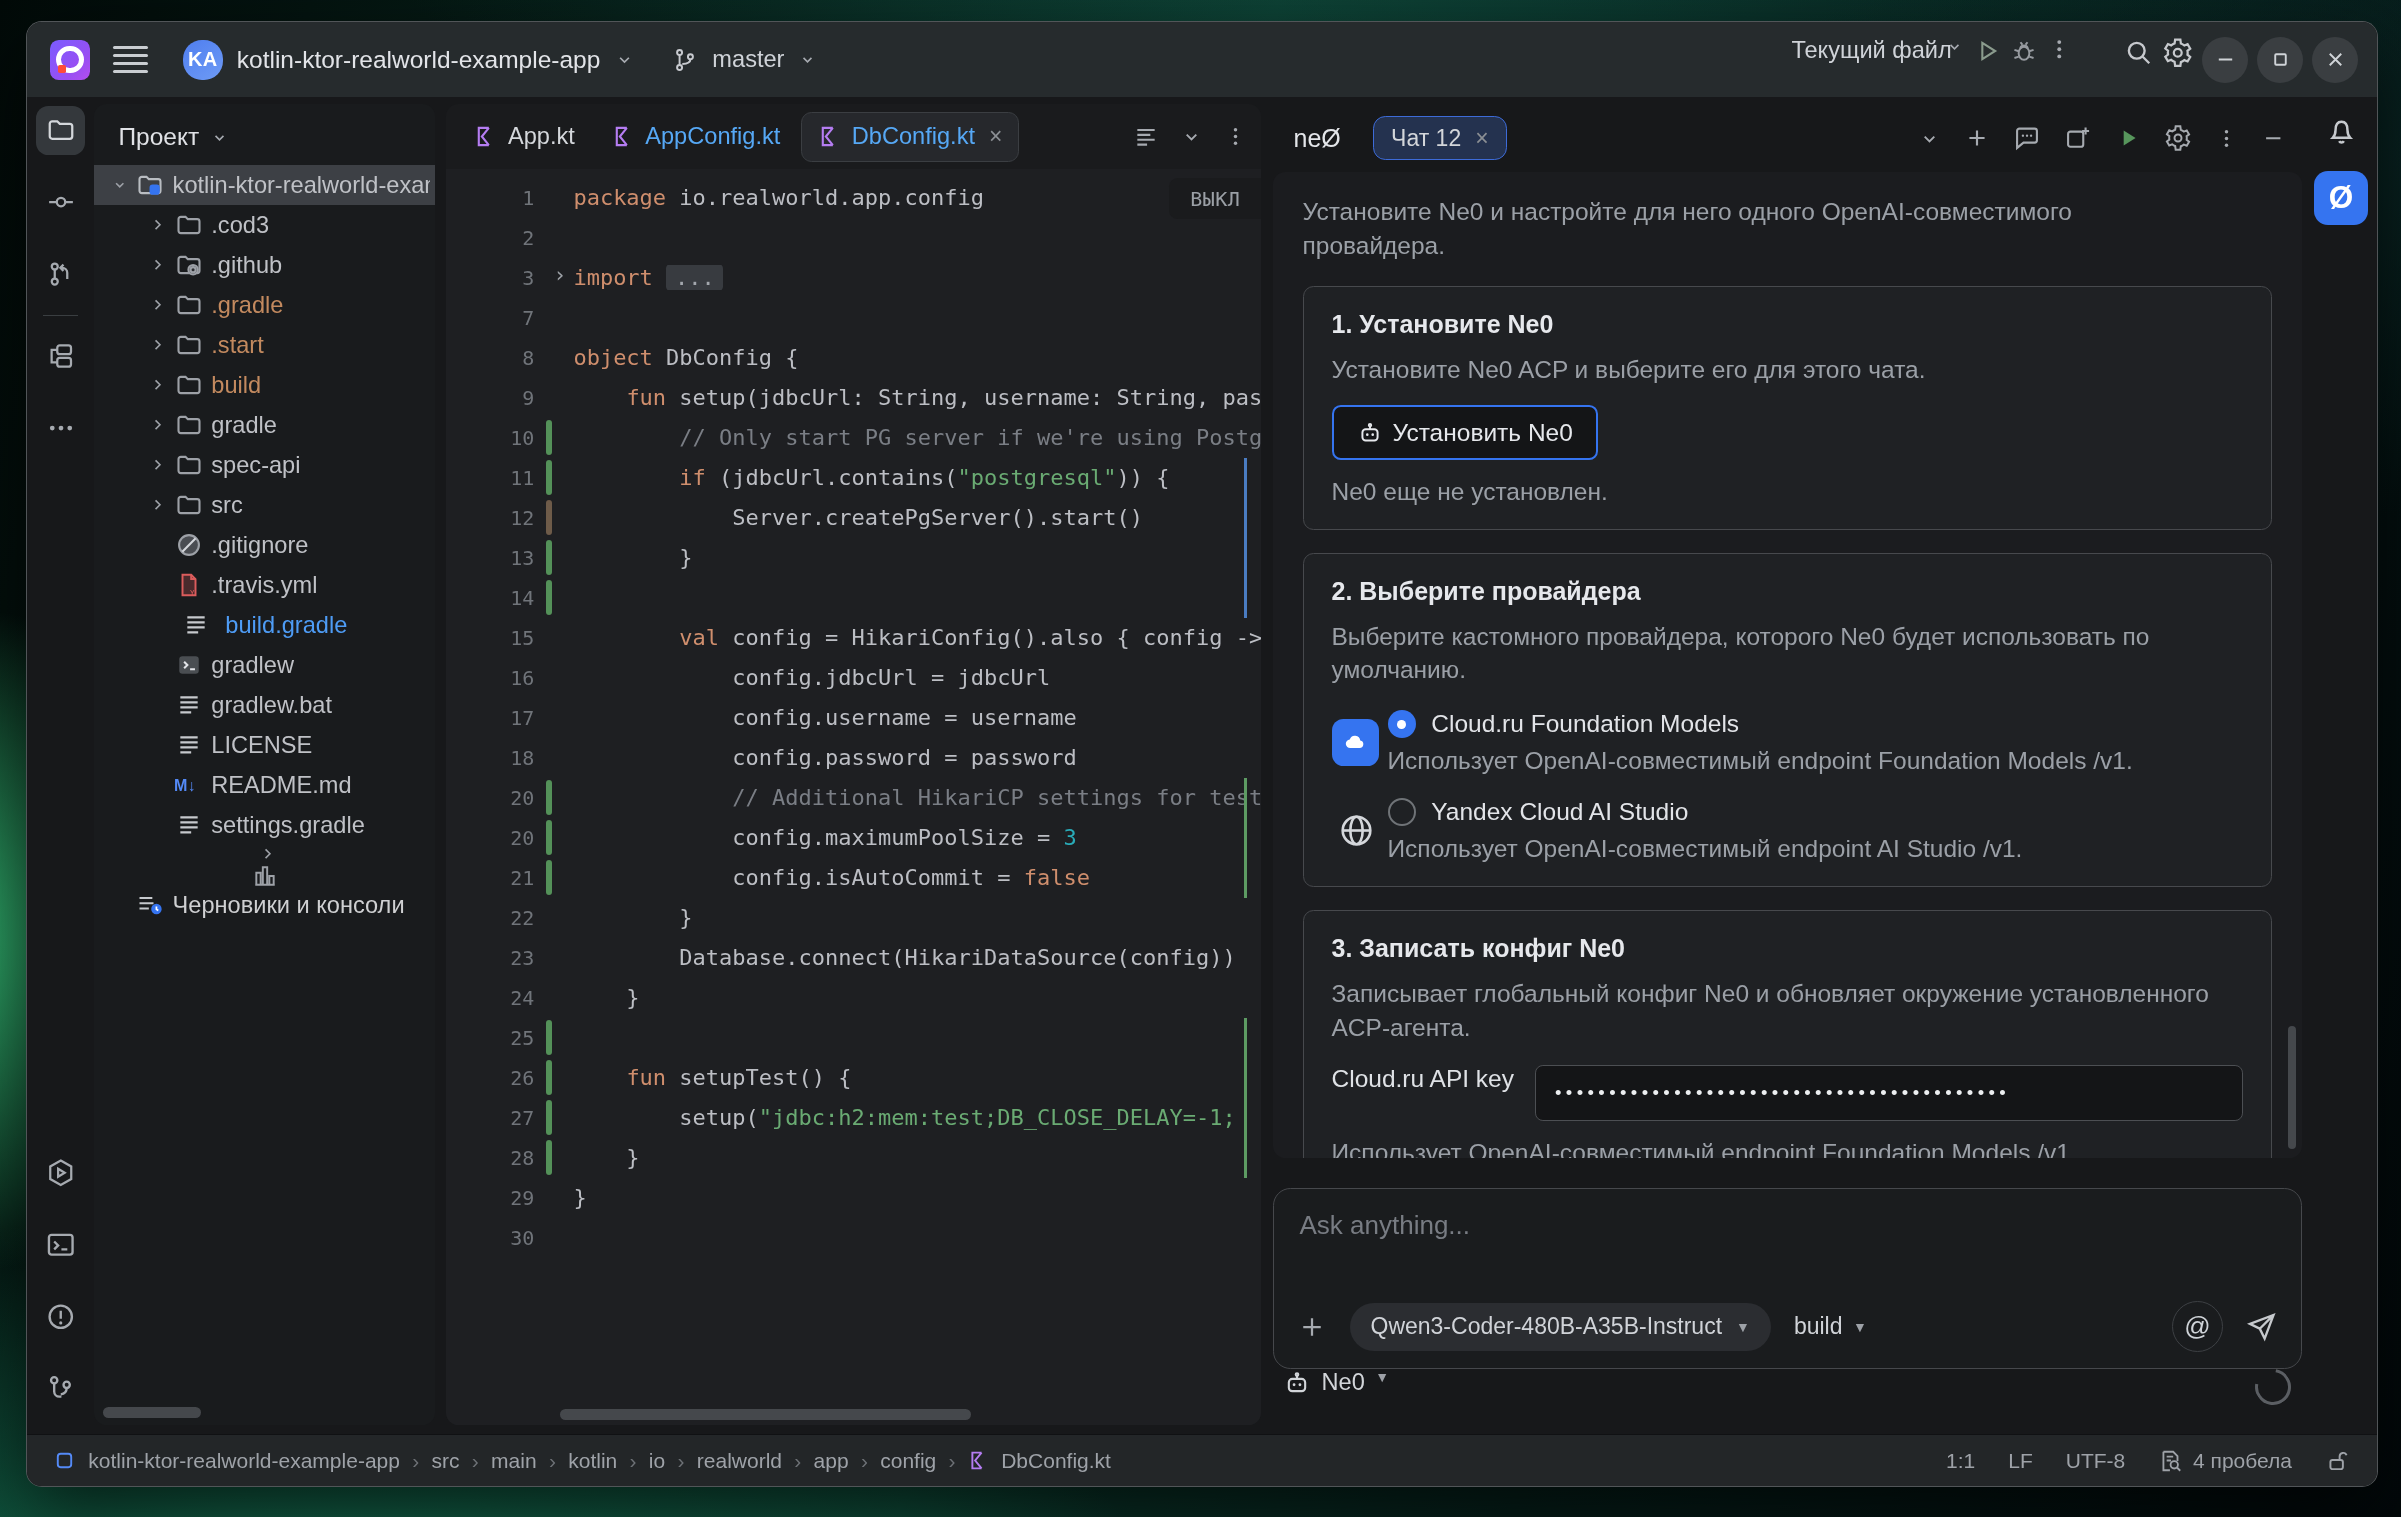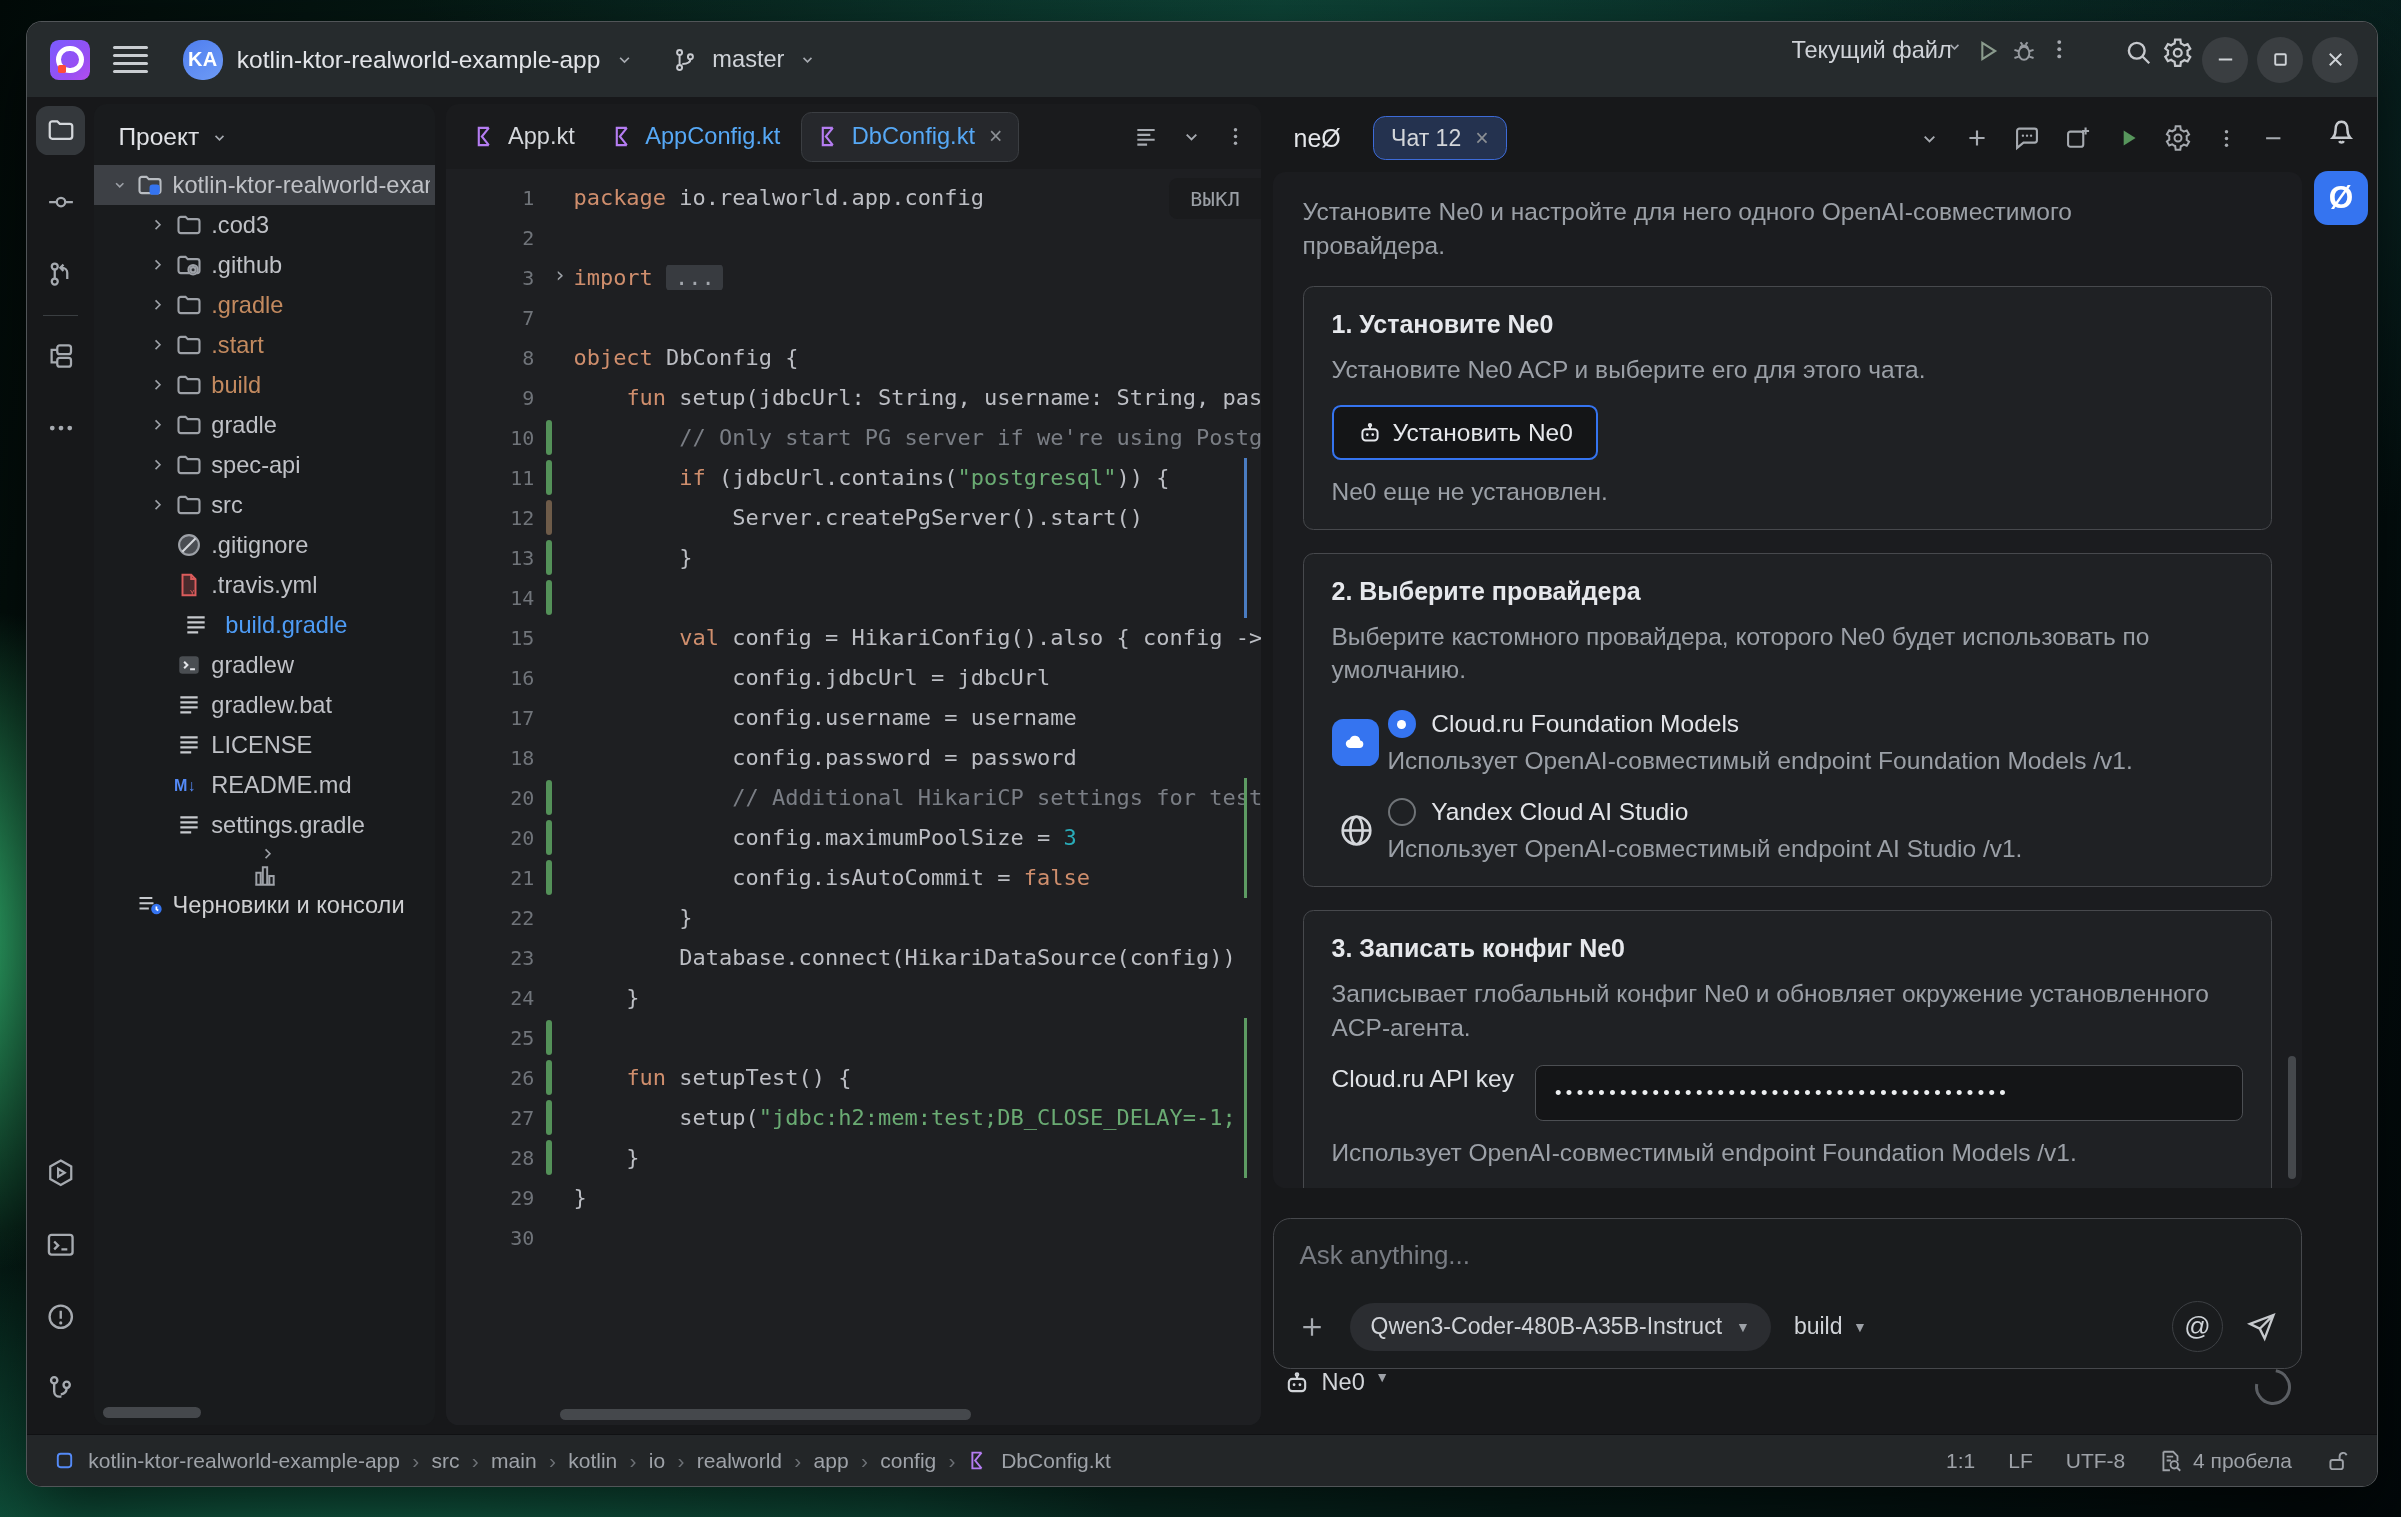--- a/index.html
+++ b/index.html
@@ -114,21 +114,21 @@
   .radio.off{border:2.2px solid #6f7377;}
   .opt-desc{margin-top:8.8px;color:#9ba0a7;font-size:24.5px;}
   .cloudic{width:47px;height:47px;border-radius:11.4px;background:#3574f0;display:flex;align-items:center;justify-content:center;}
   .fieldrow{margin-top:21px;display:flex;gap:21px;}
   .fieldlabel{font-size:24.5px;color:#dfe2e6;white-space:nowrap;}
   .apifield{flex:1;height:54px;border-radius:7.9px;border:1.8px solid #4c4f53;background:#141517;display:flex;
     align-items:center;padding:0 19px;color:#eceef0;font-size:18.4px;letter-spacing:4.4px;overflow:hidden;}
   .btnrow{margin-top:23px;display:flex;gap:23px;}
   .ghostbtn{padding:12.3px 24.5px;border-radius:8.8px;border:1.8px solid #595c60;background:#141517;color:#e2e5e9;font-size:24.5px;white-space:nowrap;}
   .vthumb{position:absolute;right:5.3px;bottom:8.8px;width:7.9px;height:123px;border-radius:4.4px;background:#45484c;}
-  .inputisland{flex:none;margin-top:30px;height:151px;border:1.8px solid #46484c;border-radius:17.5px;background:#1a1c1e;
+  .inputisland{flex:none;margin-top:30px;height:181px;border:1.8px solid #46484c;border-radius:17.5px;background:#1a1c1e;
     position:relative;padding:21px 26px;box-sizing:border-box;}
   .placeholder{color:#787c83;font-size:26px;}
   .inputrow{position:absolute;left:23px;right:23px;bottom:15.8px;display:flex;align-items:center;gap:23px;}
   .modelpill{display:flex;align-items:center;gap:14px;background:#2b2d31;border-radius:24.5px;padding:10.5px 21px;
     font-size:23px;color:#d0d3d8;}
   .dd{font-size:14px;color:#9da1a7;}
   .modetext{display:flex;align-items:center;gap:10.5px;font-size:23px;color:#d0d3d8;}
   .atbtn{margin-left:auto;width:49px;height:49px;border-radius:50%;border:1.3px solid #3d4044;display:flex;
     align-items:center;justify-content:center;color:#cfd3d8;font-size:26px;}
   .neorow{flex:none;height:56px;display:flex;align-items:flex-start;padding:0 10.5px;gap:10.5px;}

